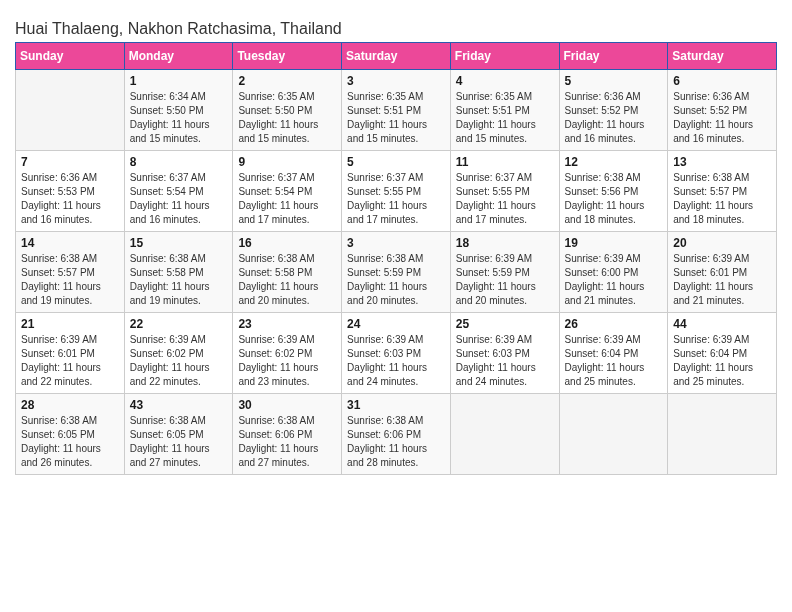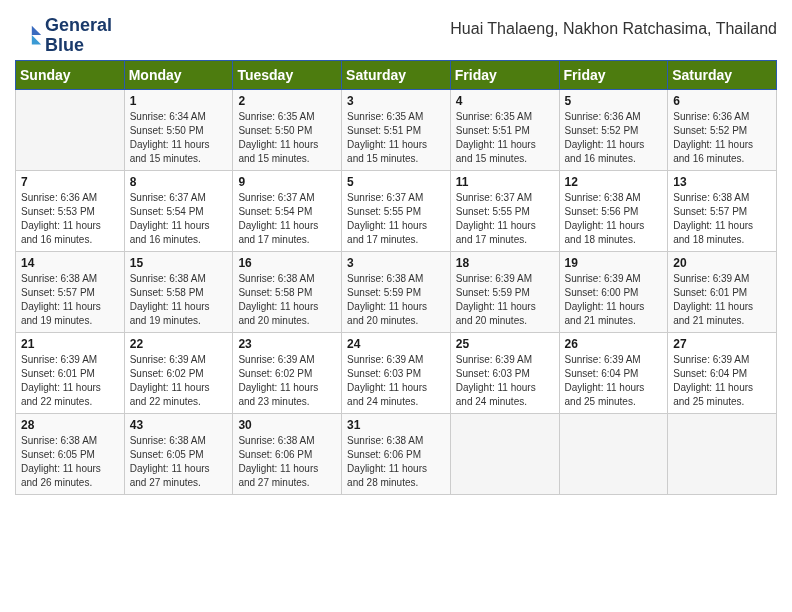--- a/index.html
+++ b/index.html
@@ -45,23 +45,23 @@
       font-size: 16px;
       color: #333;
       margin-top: 10px;
     }
     table {
       width: 100%;
       border-collapse: collapse;
       font-size: 11px;
     }
     thead tr th {
-      background-color: #4d7c0f;
+      background-color: #ec4899;
       color: #fff;
-      font-size: 14px;
+      font-size: 12px;
       font-weight: bold;
       padding: 6px 4px;
       text-align: left;
       border: 1px solid #2a5aaf;
     }
     tbody tr td {
       border: 1px solid #ccc;
       padding: 4px 5px;
       vertical-align: top;
       background: #fff;
@@ -83,31 +83,20 @@
       line-height: 1.4;
     }
     .empty-cell {
       background: #f5f5f5 !important;
     }
   </style>
 </head>
 <body>
 
 <div class="header-area">
-  <div class="logo">
-    <svg class="logo-icon" viewBox="0 0 30 30">
-      <rect x="0" y="0" width="30" height="30" fill="white"></rect>
-      <polygon points="18,4 28,14 18,14" fill="#3a6bbf"></polygon>
-      <polygon points="18,14 28,24 18,24" fill="#3a9ad4"></polygon>
-    </svg>
-    <div class="logo-text">
-      <div>General</div>
-      <div>Blue</div>
-    </div>
-  </div>
   <div class="title-block">
     <div class="subtitle">Huai Thalaeng, Nakhon Ratchasima, Thailand</div>
   </div>
 </div>
 
 <table>
   <thead>
     <tr id="header-row">
         <th>Sunday</th>
         <th>Monday</th>
@@ -303,21 +292,21 @@
 and 24 minutes.</div>
         </td>
         <td>
           <span class="day-num">26</span>
           <div class="day-info" style="white-space: pre-line;">Sunrise: 6:39 AM
 Sunset: 6:04 PM
 Daylight: 11 hours
 and 25 minutes.</div>
         </td>
         <td>
-          <span class="day-num">27</span>
+          <span class="day-num">44</span>
           <div class="day-info" style="white-space: pre-line;">Sunrise: 6:39 AM
 Sunset: 6:04 PM
 Daylight: 11 hours
 and 25 minutes.</div>
         </td>
       </tr>
       <tr>
         <td>
           <span class="day-num">28</span>
           <div class="day-info" style="white-space: pre-line;">Sunrise: 6:38 AM

